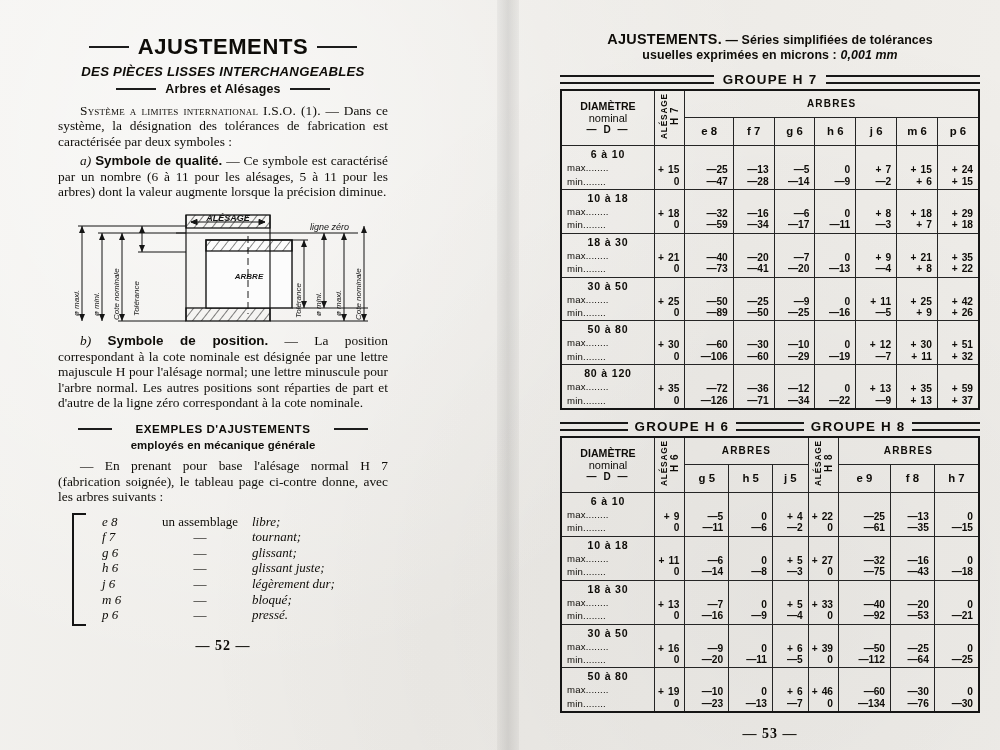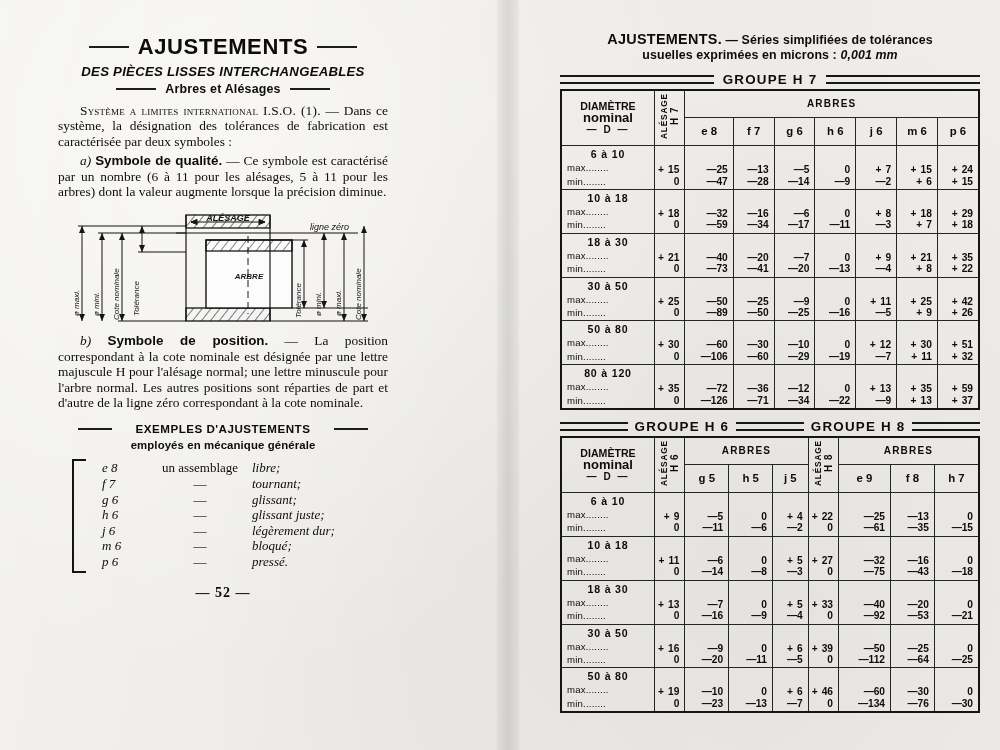--- a/index.html
+++ b/index.html
@@ -136,21 +136,21 @@
     background:transparent;
   }
   table.tol td,table.tol th{
     border:1px solid #2a2a2a;padding:0;vertical-align:middle;
   }
   .hd-diam{
     width:92px;text-align:center;font-size:10.6px;font-weight:bold;line-height:12px;
     padding:3px 0 4px 0;
     margin-left:20px;
   }
-  .hd-diam .n{font-size:13px;font-weight:bold;}
+  .hd-diam .n{font-size:11px;font-weight:normal;}
   .hd-diam .d{font-size:10px;letter-spacing:2px;}
   .vert{
     width:26px;text-align:center;
   }
   .vert .rot{
     writing-mode:vertical-rl;transform:rotate(180deg);
     font-size:8.4px;font-weight:bold;letter-spacing:.8px;
     display:inline-block;padding:2px 0;
   }
   .vert .rot b{display:block;font-size:10px;letter-spacing:1px;}
@@ -320,20 +320,21 @@
         <span>— La position correspondant à la cote nominale est désignée par une lettre majuscule H pour l'alésage normal; une lettre minuscule pour l'arbre normal. Les autres positions sont réparties de part et d'autre de la ligne zéro correspondant à la cote nominale.</span>
       </p>
 
       <div class="ex-head">
         <span class="ln"></span>
         <span class="t">EXEMPLES D'AJUSTEMENTS</span>
         <span class="ln"></span>
       </div>
       <div class="ex-sub">employés en mécanique générale</div>
 
+      <p class="body">— En prenant pour base l'alésage normal H 7 (fabrication soignée), le tableau page ci-contre donne, avec les arbres suivants :</p>
 
       <div class="fitlist">
         <span class="brace"></span>
         <table>
           <tbody id="fit-list-body">
               <tr>
                 <td class="sym">e 8</td>
                 <td class="mid">un assemblage</td>
                 <td class="desc">libre;</td>
               </tr>
@@ -976,15 +977,16 @@
               </td>
               <td class="rowcell">
                 <div class="rng">&nbsp;</div>
                 <div class="val">0</div>
                 <div class="val"><span class="sg">—</span>30</div>
               </td>
             </tr>
           </tbody>
       </table>
 
+      <div class="pagenum-r">— 53 —</div>
     </div>
   </div>
 </div>
 
 </body></html>

